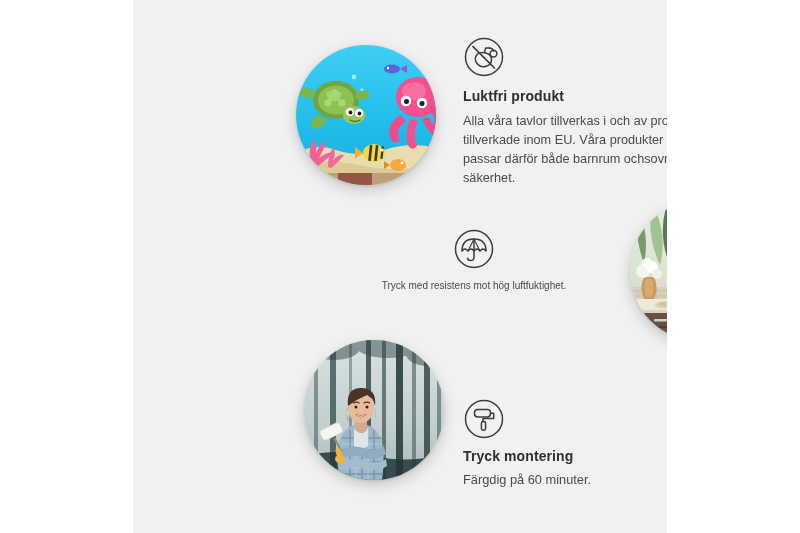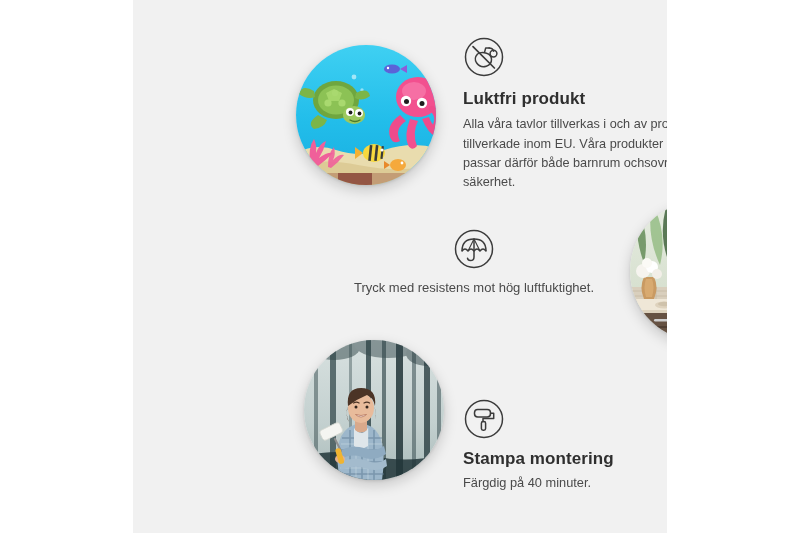--- a/index.html
+++ b/index.html
@@ -39,21 +39,21 @@
   }
 
   .icon-wrap {
     width: 42px;
     height: 42px;
     display: block;
   }
   .icon-wrap svg { display: block; width: 42px; height: 42px; }
 
   .feature-title {
-    font-size: 17px;
+    font-size: 14px;
     font-weight: bold;
     color: #2f2f2f;
     letter-spacing: 0.1px;
     line-height: 1.25;
     margin: 0;
     white-space: nowrap;
   }
   .feature-body {
     font-size: 12.7px;
     color: #4a4a4a;
@@ -63,21 +63,21 @@
 
   
   #block-odour { left: 330px; top: 36px; width: 296px; }
   #block-odour .icon-wrap { margin-bottom: 10px; }
   #block-odour .feature-title { margin-bottom: 6px; }
 
   
   #block-water { left: 196px; top: 228px; width: 290px; text-align: center; }
   #block-water .icon-wrap { margin: 0 auto 8px auto; }
   #block-water .feature-title { margin-bottom: 5px; }
-  #block-water .feature-body { font-size: 13px; }
+  #block-water .feature-body { font-size: 10px; }
 
   
   #block-mount { left: 330px; top: 398px; width: 250px; }
   #block-mount .icon-wrap { margin-bottom: 8px; }
   #block-mount .feature-title { margin-bottom: 4px; }
   #block-mount .feature-body { font-size: 12.8px; }
 
   
   .photo {
     position: absolute;
@@ -373,18 +373,18 @@
         <svg viewBox="0 0 42 42" xmlns="http://www.w3.org/2000/svg">
           <circle cx="21" cy="21" r="18.5" fill="none" stroke="#3c3c3c" stroke-width="1.5"></circle>
 
           <rect x="11.5" y="11.5" width="16" height="7.5" rx="3.2" fill="none" stroke="#3c3c3c" stroke-width="1.5"></rect>
 
           <path d="M27.5 15.2 l3.2 0 l0 5.2 l-10.7 0 l0 3.4" fill="none" stroke="#3c3c3c" stroke-width="1.5" stroke-linecap="round" stroke-linejoin="round"></path>
 
           <rect x="18.4" y="23.6" width="4.2" height="8.6" rx="1.7" fill="none" stroke="#3c3c3c" stroke-width="1.5"></rect>
         </svg>
       </span>
-      <h3 class="feature-title">Stampa montering</h3>
-      <p class="feature-body">Färgdig på 40 minuter.</p>
+      <h3 class="feature-title">Tryck montering</h3>
+      <p class="feature-body">Färgdig på 60 minuter.</p>
     </div>
 
   </div>
 </div>
 
 </body></html>

